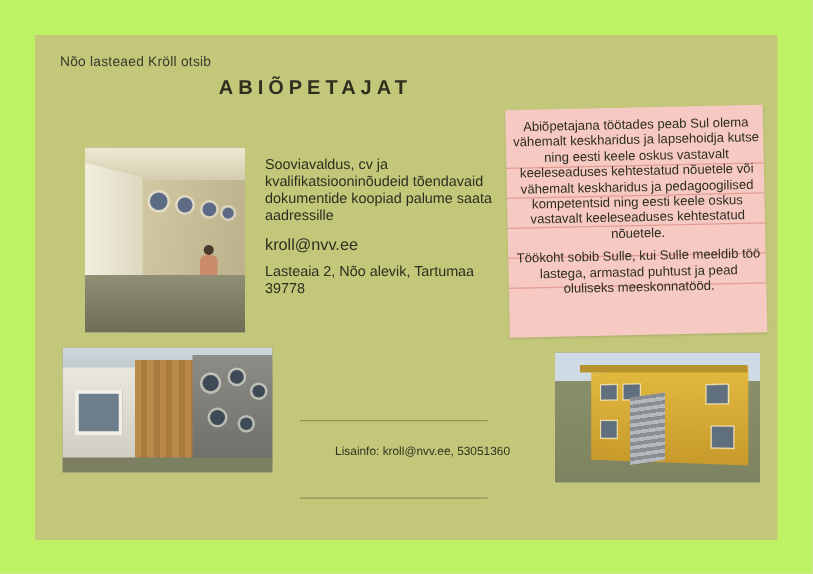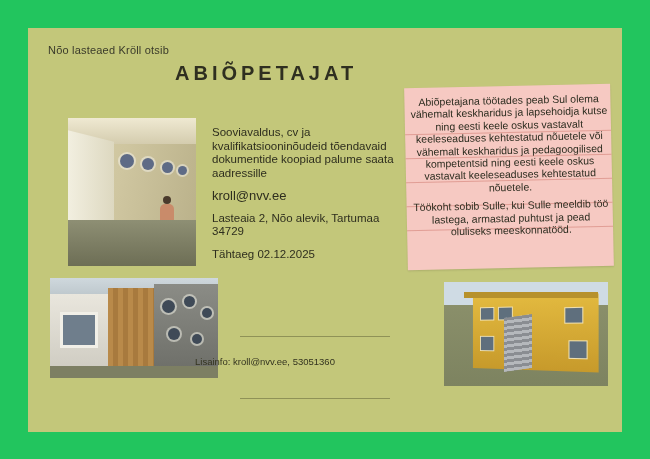--- a/index.html
+++ b/index.html
@@ -11,21 +11,21 @@
     height: 459px;
     background: #fbe9d8;
     font-family: "Liberation Sans", sans-serif;
     overflow: hidden;
   }
   #poster {
     position: absolute;
     left: 0; top: 0;
     width: 650px;
     height: 459px;
-    background: #22c55e;
+    background: #bef264;
   }
   .olive-panel {
     position: absolute;
     left: 28px;
     top: 28px;
     width: 594px;
     height: 404px;
     background: #c3c77a;
   }
   .heading-small {
@@ -33,21 +33,21 @@
     left: 48px;
     top: 44px;
     font-size: 11px;
     color: #3a3a2a;
     letter-spacing: 0.2px;
   }
   .heading-big {
     position: absolute;
     left: 175px;
     top: 62px;
-    font-size: 20px;
+    font-size: 16px;
     color: #2f2f20;
     letter-spacing: 4px;
     font-weight: bold;
   }
   
   .photo {
     position: absolute;
     overflow: hidden;
     background: #9a9a7a;
   }
@@ -192,24 +192,24 @@
   .divider {
     position: absolute;
     left: 240px;
     top: 336px;
     width: 150px;
     height: 1px;
     background: #8f9257;
   }
   .lisainfo {
     position: absolute;
-    left: 195px;
+    left: 212px;
     top: 356px;
     width: 196px;
-    text-align: left;
+    text-align: right;
     font-size: 9.5px;
     color: #33331f;
     line-height: 12px;
   }
   .divider2 {
     position: absolute;
     left: 240px;
     top: 398px;
     width: 150px;
     height: 1px;
@@ -293,22 +293,21 @@
       <div class="ywin" style="left:8px; top:40px; width:14px; height:14px;"></div>
       <div class="ywin" style="left:100px; top:44px; width:16px; height:16px;"></div>
     </div>
     <div class="roofline"></div>
     <div class="stair"></div>
   </div>
 
   <div class="center-text">
     <div class="blk">Sooviavaldus, cv ja kvalifikatsiooninõudeid tõendavaid dokumentide koopiad  palume saata aadressille</div>
     <div class="blk email">kroll@nvv.ee</div>
-    <div class="blk">Lasteaia 2, Nõo alevik, Tartumaa 34729</div>
-    <div class="blk">Tähtaeg 02.12.2025</div>
+    <div class="blk">Lasteaia 2, Nõo alevik, Tartumaa 39778</div>
   </div>
 
   <div class="divider"></div>
   <div class="lisainfo">Lisainfo: kroll@nvv.ee, 53051360</div>
   <div class="divider2"></div>
 
   <div class="pink-note">
     <div class="ruling" style="top:46px;"></div>
     <div class="ruling" style="top:70px;"></div>
     <div class="ruling" style="top:94px;"></div>

